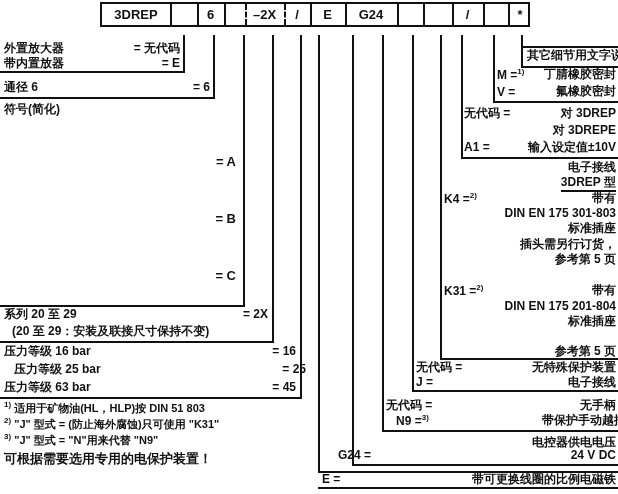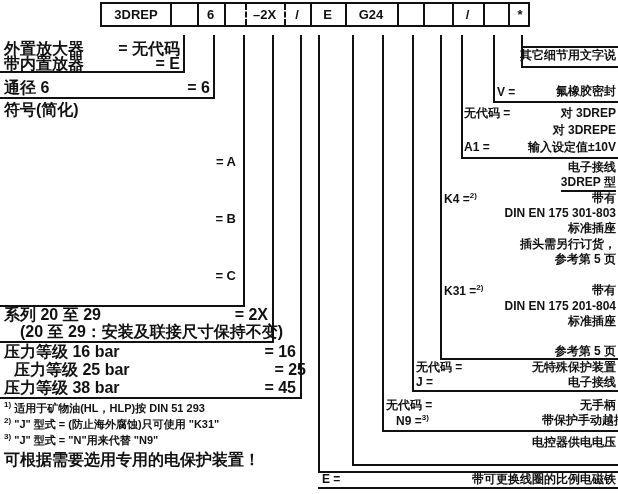--- a/index.html
+++ b/index.html
@@ -4,28 +4,28 @@
 <style>
   html,body{margin:0;padding:0;background:#fff;}
   .stage{position:relative;width:618px;height:494px;background:#fff;overflow:hidden;
          font-family:"Liberation Sans","DejaVu Sans",sans-serif;color:#111;font-weight:bold;}
   .htable{position:absolute;left:100px;top:2px;width:430px;height:25px;border:2px solid #111;box-sizing:border-box;}
   .hdiv{position:absolute;top:0;width:0;height:21px;border-left:2px solid #111;}
   .hdiv.dash{border-left-style:dashed;}
   .hcell{position:absolute;top:2px;height:17px;font-size:13px;text-align:center;line-height:17px;}
   .vline{position:absolute;width:2px;background:#111;}
   .hline{position:absolute;height:2px;background:#111;}
-  .lrow{position:absolute;display:flex;justify-content:space-between;font-size:16px;line-height:13px;white-space:nowrap;}
-  .rrow{position:absolute;display:flex;justify-content:flex-end;font-size:12px;line-height:13px;white-space:nowrap;}
+  .lrow{position:absolute;display:flex;justify-content:space-between;font-size:12px;line-height:13px;white-space:nowrap;}
+  .rrow{position:absolute;display:flex;justify-content:flex-start;font-size:12px;line-height:13px;white-space:nowrap;}
   .rrow .txt{margin-left:auto;text-align:right;}
   .code-abc{position:absolute;left:196px;width:40px;text-align:right;font-size:13px;line-height:13px;}
   .u{border-bottom:2px solid #111;padding-bottom:1px;}
   sup,.sup{font-size:8px;vertical-align:super;line-height:8px;}
   .fnote{position:absolute;font-size:11px;line-height:12px;white-space:nowrap;}
-  .note{position:absolute;font-size:16px;white-space:nowrap;}
+  .note{position:absolute;font-size:13px;white-space:nowrap;}
 </style>
 </head>
 <body>
 
 <div class="stage">
 
   <div class="htable">
     <div class="hdiv" style="left:68px"></div>
     <div class="hdiv" style="left:95px"></div>
     <div class="hdiv" style="left:122px"></div>
@@ -94,54 +94,58 @@
   <div class="lrow" style="left:4px;top:103px;width:200px">
     <span>符号(简化)</span>
   </div>
   <div class="code-abc" style="top:155px">= A</div>
   <div class="code-abc" style="top:212px">= B</div>
   <div class="code-abc" style="top:269px">= C</div>
   <div class="lrow" style="left:4px;top:308px;width:264px">
     <span>系列 20 至 29</span>
     <span>= 2X</span>
   </div>
-  <div class="lrow" style="left:20px;top:325px;width:264px">
+  <div class="lrow" style="left:12px;top:325px;width:264px">
     <span>(20 至 29：安装及联接尺寸保持不变)</span>
   </div>
   <div class="lrow" style="left:4px;top:345px;width:292px">
     <span>压力等级 16 bar</span>
     <span>= 16</span>
   </div>
   <div class="lrow" style="left:14px;top:363px;width:292px">
     <span>压力等级 25 bar</span>
     <span>= 25</span>
   </div>
   <div class="lrow" style="left:4px;top:381px;width:292px">
-    <span>压力等级 38 bar</span>
+    <span>压力等级 63 bar</span>
     <span>= 45</span>
   </div>
 
   <div class="fnote" style="left:4px;top:401px">
     <span class="sup">1)</span>
-    <span>适用于矿物油(HL，HLP)按 DIN 51 293</span>
+    <span>适用于矿物油(HL，HLP)按 DIN 51 803</span>
   </div>
   <div class="fnote" style="left:4px;top:417px">
     <span class="sup">2)</span>
     <span>"J" 型式 = (防止海外腐蚀)只可使用 "K31"</span>
   </div>
   <div class="fnote" style="left:4px;top:433px">
     <span class="sup">3)</span>
     <span>"J" 型式 = "N"用来代替 "N9"</span>
   </div>
   <div class="note" style="left:4px;top:450px">可根据需要选用专用的电保护装置！</div>
 
   <div class="rrow" style="left:527px;top:49px;width:89px">
     <span class="txt">其它细节用文字说</span>
   </div>
 
+  <div class="rrow" style="left:497px;top:68px;width:119px">
+    <span><span>M =</span><sup>1)</sup></span>
+    <span class="txt">丁腈橡胶密封</span>
+  </div>
   <div class="rrow" style="left:497px;top:85px;width:119px">
     <span><span>V =</span><sup></sup></span>
     <span class="txt">氟橡胶密封</span>
   </div>
   <div class="rrow" style="left:464px;top:107px;width:152px">
     <span><span>无代码 =</span></span>
     <span class="txt">对 3DREP</span>
   </div>
   <div class="rrow" style="left:464px;top:124px;width:152px">
     <span class="txt">对 3DREPE</span>
@@ -201,18 +205,22 @@
     <span class="txt">无手柄</span>
   </div>
   <div class="rrow" style="left:396px;top:414px;width:230px">
     <span><span>N9 =</span><sup>3)</sup></span>
     <span class="txt">带保护手动越控</span>
   </div>
 
   <div class="rrow" style="left:356px;top:436px;width:260px">
     <span class="txt">电控器供电电压</span>
   </div>
+  <div class="rrow" style="left:338px;top:449px;width:278px">
+    <span><span>G24 =</span></span>
+    <span class="txt">24 V DC</span>
+  </div>
   <div class="rrow" style="left:322px;top:473px;width:294px">
     <span><span>E =</span></span>
     <span class="txt">带可更换线圈的比例电磁铁</span>
   </div>
 
 </div>
 
 </body></html>

